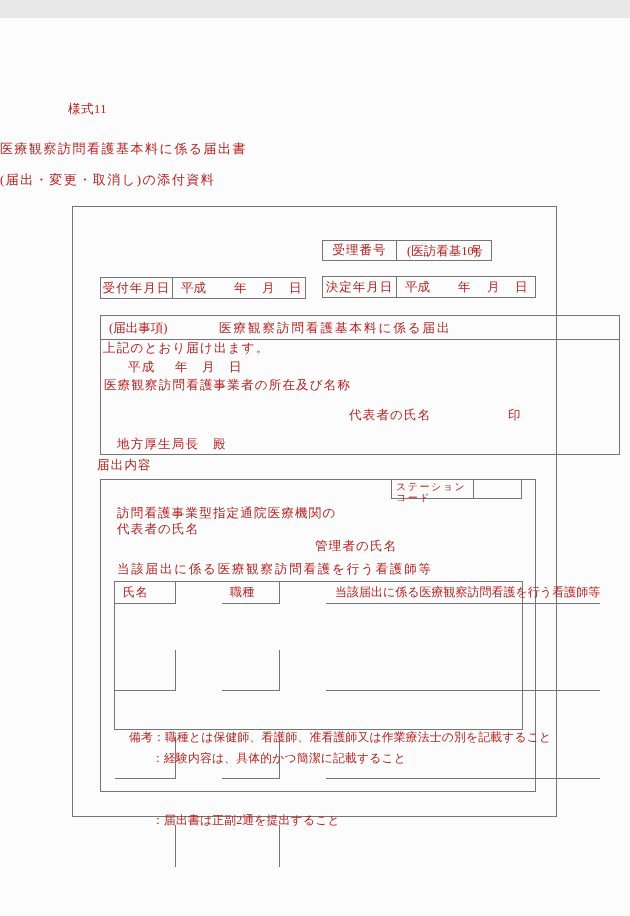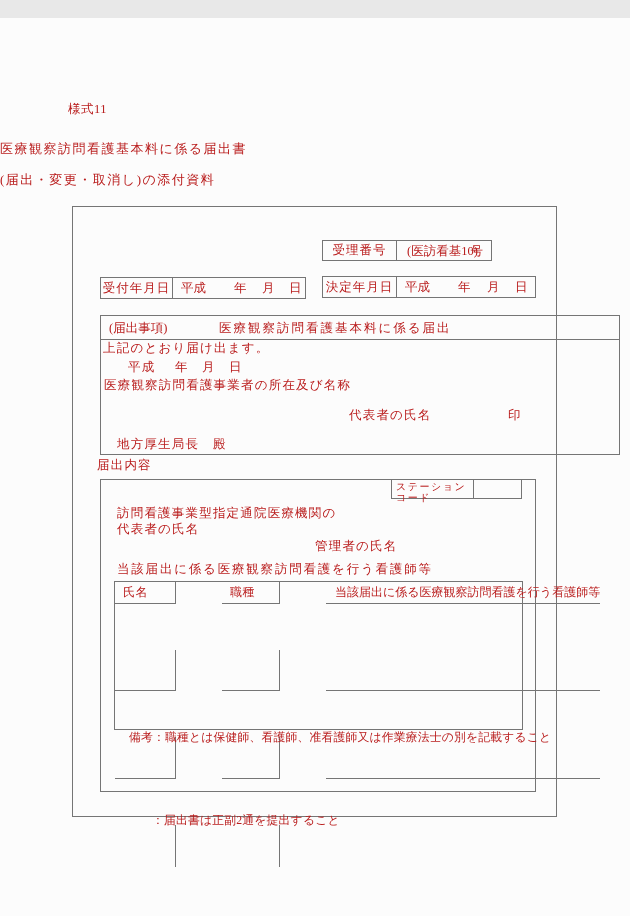--- a/index.html
+++ b/index.html
@@ -140,15 +140,16 @@
     <div></div>
     <div></div>
     <div></div>
 
     <div></div>
     <div></div>
     <div></div>
   </div>
 
   <div class="abs remark" style="left:129px; top:712px;">備考：職種とは保健師、看護師、准看護師又は作業療法士の別を記載すること</div>
+  <div class="abs remark" style="left:152px; top:733px;">：経験内容は、具体的かつ簡潔に記載すること</div>
   <div class="abs remark" style="left:152px; top:795px;">：届出書は正副2通を提出すること</div>
 
 </div>
 
 </body></html>

